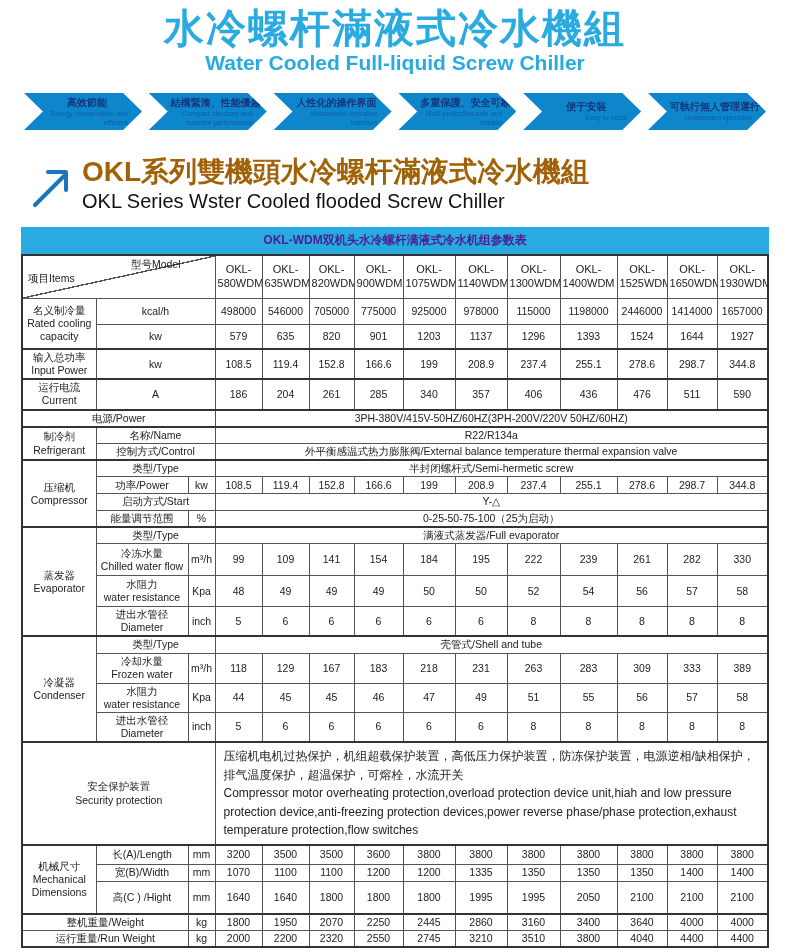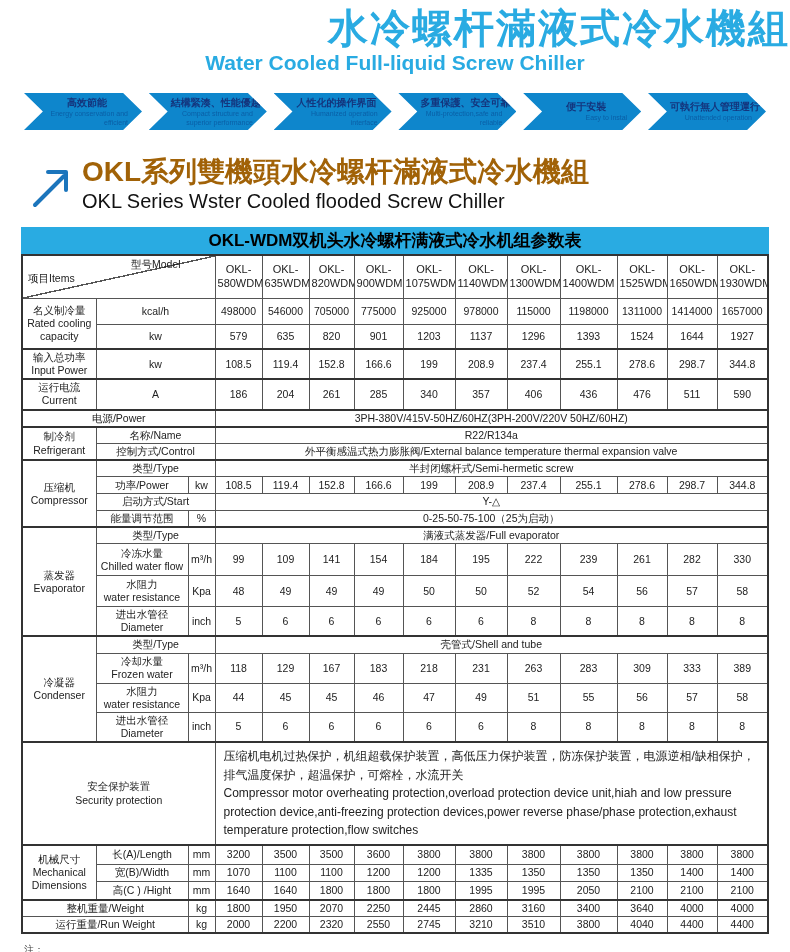--- a/index.html
+++ b/index.html
@@ -4,21 +4,21 @@
 <style>
   * { box-sizing: border-box; }
   html,body { margin:0; padding:0; }
   body {
     width:790px; height:952px; background:#ffffff;
     font-family:"Liberation Sans", sans-serif;
     color:#222; overflow:hidden;
   }
   
   .page-title {
-    text-align:right; color:#29abe2; font-size:40px; font-weight:bold;
+    text-align:center; color:#29abe2; font-size:40px; font-weight:bold;
     letter-spacing:2px; margin-top:6px; line-height:1.1;
   }
   .page-subtitle {
     text-align:center; color:#29abe2; font-size:21px; font-weight:bold;
     margin-top:1px;
   }
   
   .banner { display:flex; justify-content:space-between; padding:0 24px; margin-top:18px; }
   .arrow {
     position:relative; width:118px; height:37px; background:#0e86cc;
@@ -29,22 +29,22 @@
   .arrow .zh { font-size:10px; font-weight:bold; color:#14357d; text-align:center; white-space:nowrap; }
   .arrow .en { font-size:7px; color:#0a5fa6; text-align:right; line-height:1.2; }
   
   .section { display:flex; align-items:flex-start; margin:26px 0 0 28px; }
   .section .ico { width:46px; height:46px; margin:8px 8px 0 0; flex:0 0 auto; }
   .section .zh { font-size:28px; font-weight:bold; color:#a16207; line-height:1.15; }
   .section .en { font-size:20px; color:#111; margin-top:2px; }
   
   .table-wrap { width:748px; margin:14px auto 0; }
   .caption-bar {
-    background:#29abe2; color:#000000; text-align:center;
-    font-size:17px; font-weight:bold; height:27px; line-height:27px;
+    background:#29abe2; color:#4c1d95; text-align:center;
+    font-size:12px; font-weight:bold; height:27px; line-height:27px;
   }
   table.spec { width:100%; border-collapse:collapse; table-layout:fixed; border:2px solid #333; }
   table.spec td {
     border:1px solid #555; text-align:center; vertical-align:middle;
     font-size:10.5px; color:#222; padding:1px 2px;
     white-space:pre-line; line-height:1.25; overflow:hidden;
   }
   table.spec tr.sep td { border-top-width:2px; border-top-color:#333; }
   table.spec td.left { text-align:left; padding:4px 8px; line-height:1.55; font-size:12px; }
   table.spec td.model { font-size:11px; }
@@ -157,21 +157,21 @@
 Rated cooling capacity</td>
           <td colspan="2">kcal/h</td>
           <td>498000</td>
           <td>546000</td>
           <td>705000</td>
           <td>775000</td>
           <td>925000</td>
           <td>978000</td>
           <td>115000</td>
           <td>1198000</td>
-          <td>1311000</td>
+          <td>2446000</td>
           <td>1414000</td>
           <td>1657000</td>
         </tr>
         <tr style="height: 25px;">
           <td colspan="2">kw</td>
           <td>579</td>
           <td>635</td>
           <td>820</td>
           <td>901</td>
           <td>1203</td>
@@ -398,21 +398,21 @@
           <td>1100</td>
           <td>1200</td>
           <td>1200</td>
           <td>1335</td>
           <td>1350</td>
           <td>1350</td>
           <td>1350</td>
           <td>1400</td>
           <td>1400</td>
         </tr>
-        <tr style="height: 19px;">
+        <tr style="height: 33px;">
           <td>高(C ) /Hight</td>
           <td>mm</td>
           <td>1640</td>
           <td>1640</td>
           <td>1800</td>
           <td>1800</td>
           <td>1800</td>
           <td>1995</td>
           <td>1995</td>
           <td>2050</td>

